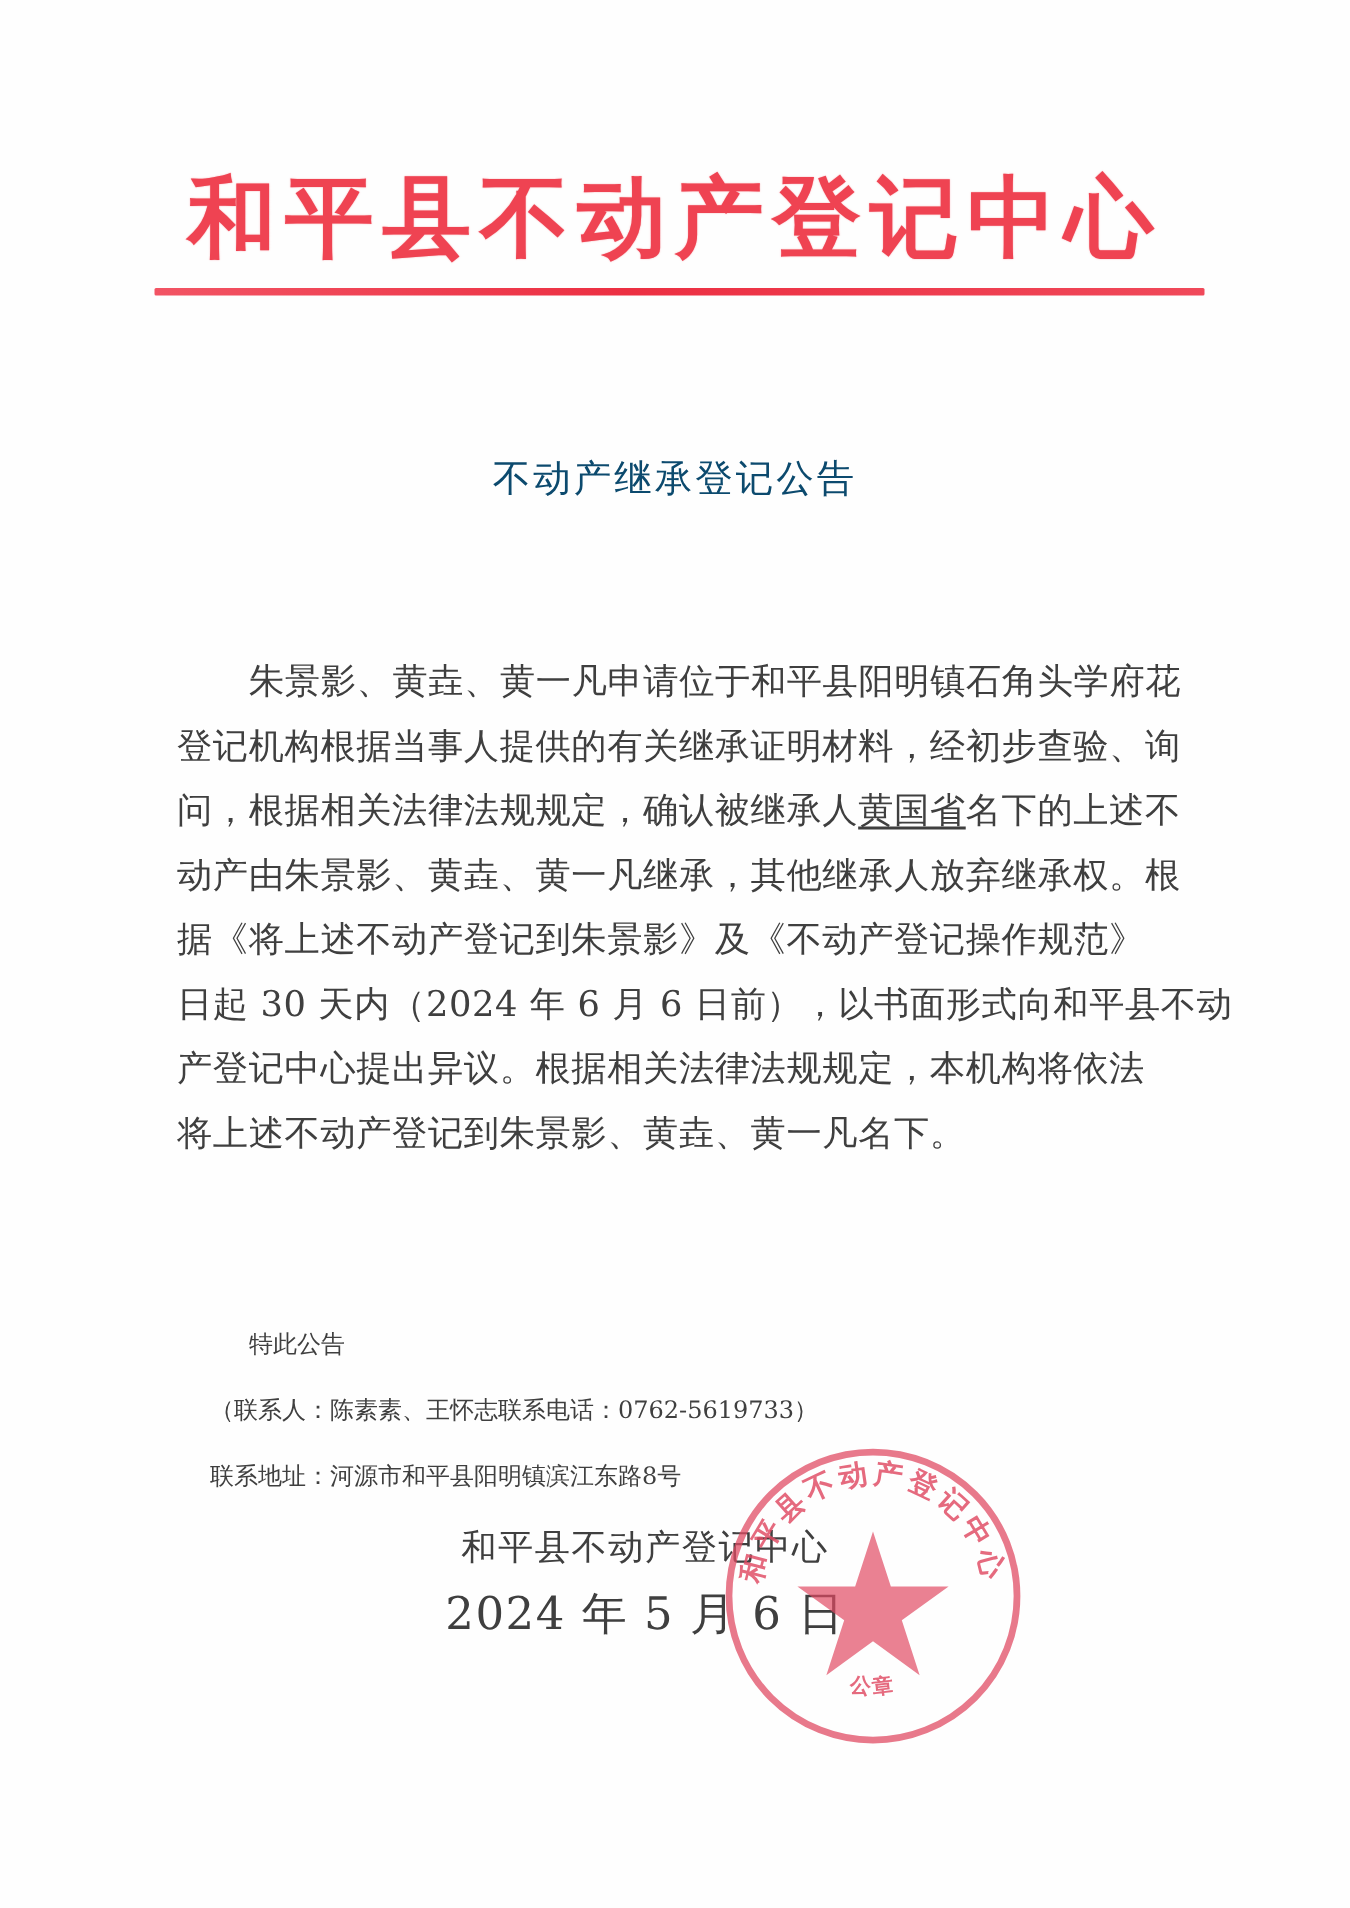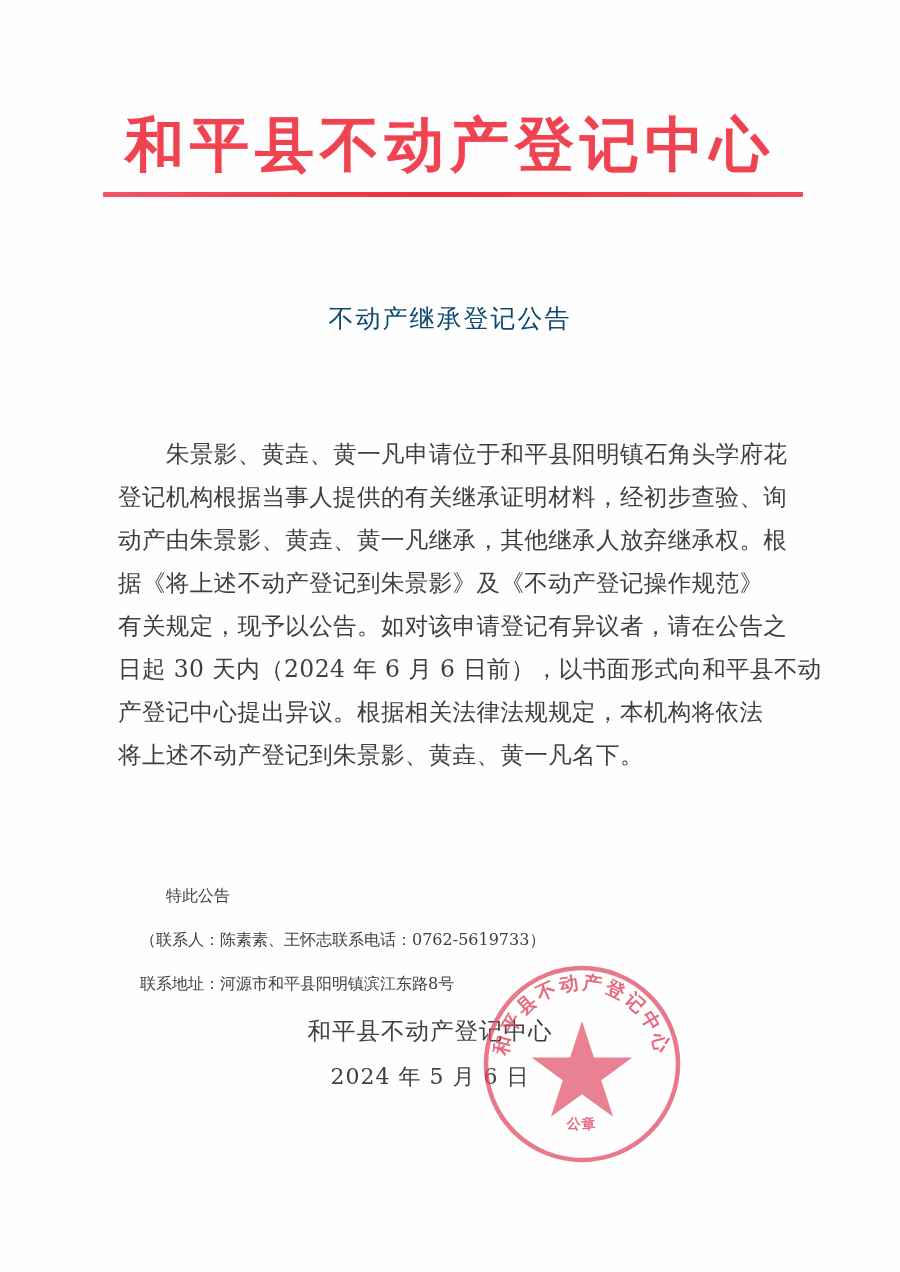--- a/index.html
+++ b/index.html
@@ -109,21 +109,21 @@
     padding-right: 40px;
     box-sizing: border-box;
   }
   .sign-org {
     font-size: 23.5px;
     line-height: 46px;
     color: #3f3f3f;
     letter-spacing: 1px;
   }
   .sign-date {
-    font-size: 22px;
+    font-size: 30px;
     line-height: 46px;
     color: #3f3f3f;
     letter-spacing: 1px;
   }
 
   
   .seal {
     position: absolute;
     top: 963px;
     left: 481px;
@@ -157,23 +157,23 @@
     <div class="masthead-title">和平县不动产登记中心</div>
     <div class="masthead-rule"></div>
   </div>
 
 
   <div class="doc-title">不动产继承登记公告</div>
 
   <div class="body-block">
     <div class="body-line indent">朱景影、黄垚、黄一凡申请位于和平县阳明镇石角头学府花</div>
     <div class="body-line">登记机构根据当事人提供的有关继承证明材料，经初步查验、询</div>
+    <div class="body-line"><span>问，根据相关法律法规规定，确认被继承人</span><span class="ul">黄国省</span><span>名下的上述不</span></div>
     <div class="body-line">动产由朱景影、黄垚、黄一凡继承，其他继承人放弃继承权。根</div>
     <div class="body-line">据《将上述不动产登记到朱景影》及《不动产登记操作规范》</div>
-    <div class="body-line">有关规定，现予以公告。如对该申请登记有异议者，请在公告之</div>
     <div class="body-line">日起 30 天内（2024 年 6 月 6 日前），以书面形式向和平县不动</div>
     <div class="body-line">产登记中心提出异议。根据相关法律法规规定，本机构将依法</div>
     <div class="body-line">将上述不动产登记到朱景影、黄垚、黄一凡名下。</div>
   </div>
 
   <div class="closing-line c-notice">特此公告</div>
   <div class="closing-line c-contact">（联系人：陈素素、王怀志联系电话：0762-5619733）</div>
   <div class="closing-line c-address">联系地址：河源市和平县阳明镇滨江东路8号</div>
 
   <div class="signature">

